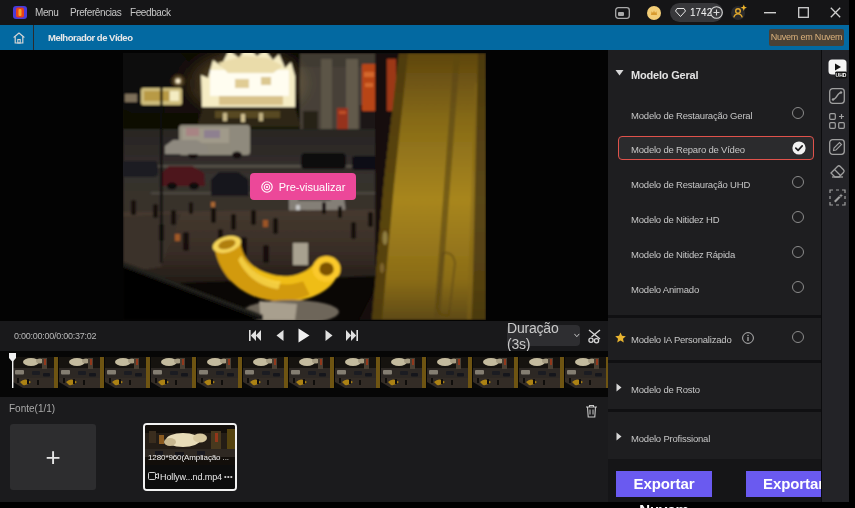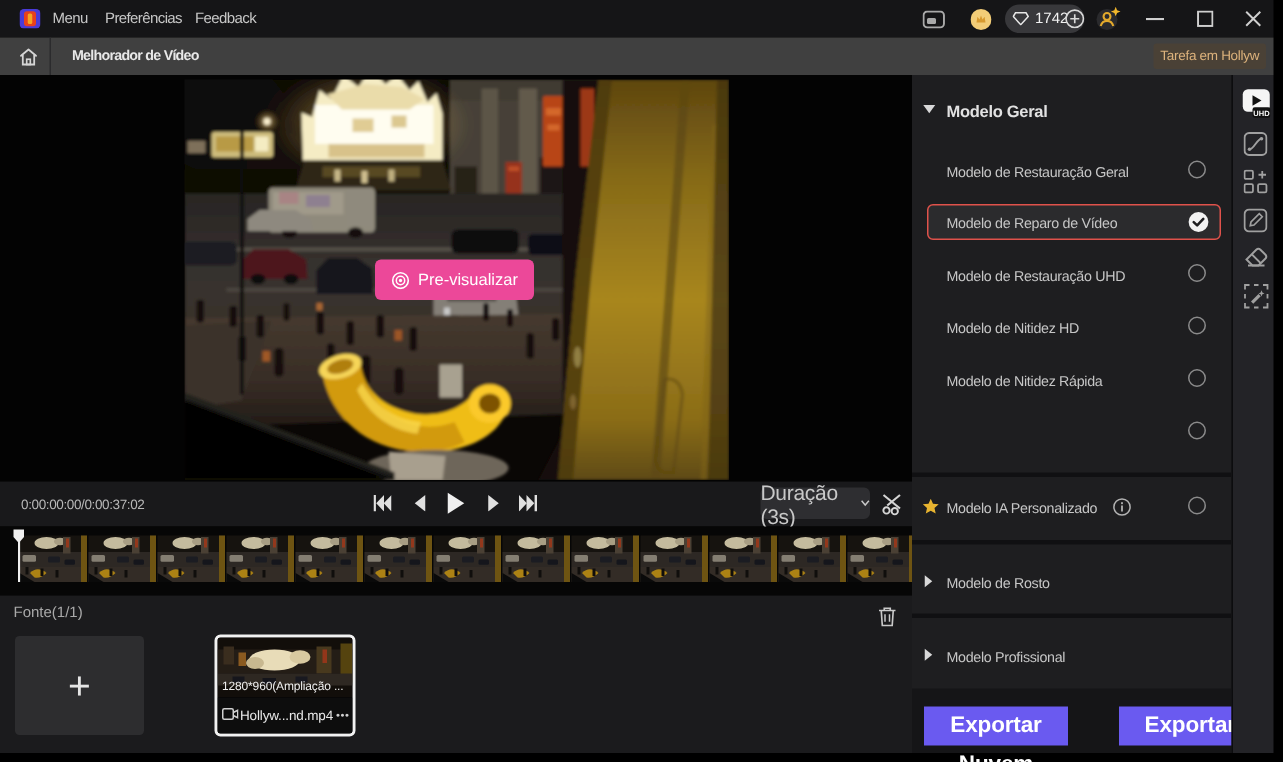--- a/index.html
+++ b/index.html
@@ -4,21 +4,21 @@
 <style>
   * { margin:0; padding:0; box-sizing:border-box; }
   html,body { width:855px; height:508px; background:#000; overflow:hidden;
     font-family:"Liberation Sans", sans-serif; }
   .abs { position:absolute; }
   #app { position:relative; width:855px; height:508px; background:#000; }
   
   #titlebar { left:0; top:0; width:849px; height:25px; background:#151517; }
   #titlebar .menu { position:absolute; top:7px; font-size:10px; color:#c7c7c7; letter-spacing:-0.4px; }
   
-  #bar2 { left:0; top:25px; width:849px; height:25px; background:#404040; }
+  #bar2 { left:0; top:25px; width:849px; height:25px; background:#0369a1; }
   #bar2 .vline { position:absolute; left:33px; top:0; width:1px; height:25px; background:#2b2b2d; }
   #bar2 .title { position:absolute; left:48px; top:7px; font-size:9.5px; font-weight:bold; color:#e8e8e8; letter-spacing:-0.5px; }
   #cloudtask { position:absolute; left:769px; top:4px; width:75px; height:17px;
     background:#4a4136; border-radius:2px; color:#dcb27c; font-size:9px; letter-spacing:-0.2px;
     text-align:center; line-height:17px; }
   
   #viewport { left:0; top:50px; width:608px; height:271px; background:#030303; }
   #video { position:absolute; left:123px; top:3px; width:363px; height:267px; }
   #previewbtn { position:absolute; left:250px; top:123px; width:106px; height:27px;
     background:#ec4899; border-radius:4px; color:#fff; font-size:11px;
@@ -104,21 +104,21 @@
       </svg>
   </div>
   <div class="abs" id="bar2">
     <div class="vline"></div>
     <svg class="abs" style="left:13px;top:7px" width="12" height="12" viewBox="0 0 12 12">
       <path d="M1 5.2 L6 1 L11 5.2" fill="none" stroke="#d5d5d5" stroke-width="1.2" stroke-linecap="round" stroke-linejoin="round"></path>
       <path d="M2.2 4.6 V11 H9.8 V4.6" fill="none" stroke="#d5d5d5" stroke-width="1.2"></path>
       <rect x="4.8" y="7.5" width="2.4" height="3.5" fill="none" stroke="#d5d5d5" stroke-width="1.1"></rect>
     </svg>
     <div class="title">Melhorador de Vídeo</div>
-    <div id="cloudtask">Tarefa em Hollyw</div>
+    <div id="cloudtask">Nuvem em Nuvem</div>
   </div>
   <div class="abs" id="viewport">
     <div id="video">
     <svg width="363" height="267" viewBox="0 0 363 267" style="display:block">
       <defs>
         <filter id="soft" x="-5%" y="-5%" width="110%" height="110%">
               <feGaussianBlur stdDeviation="1.1"></feGaussianBlur>
             </filter>
         <filter id="soft2" x="-30%" y="-30%" width="160%" height="160%">
               <feGaussianBlur stdDeviation="3"></feGaussianBlur>
@@ -416,20 +416,21 @@
 
     <div class="row" style="left:23px;top:129px;">Modelo de Restauração UHD</div>
     <div class="radio" style="top:126px"></div>
 
     <div class="row" style="left:23px;top:164px;">Modelo de Nitidez HD</div>
     <div class="radio" style="top:161px"></div>
 
     <div class="row" style="left:23px;top:199px;">Modelo de Nitidez Rápida</div>
     <div class="radio" style="top:196px"></div>
 
+    <div class="row" style="left:23px;top:234px;">Modelo Animado</div>
     <div class="radio" style="top:231px"></div>
 
     <div class="sep" style="top:265px"></div>
 
     <svg class="abs" style="left:7px;top:282px" width="11" height="11" viewBox="0 0 11 11">
       <path d="M5.5 0.5 L7 3.8 L10.8 4.2 L8 6.7 L8.8 10.4 L5.5 8.5 L2.2 10.4 L3 6.7 L0.2 4.2 L4 3.8 Z" fill="#e8b430"></path>
     </svg>
     <div class="row" style="left:23px;top:284px;">Modelo IA Personalizado</div>
     <svg class="abs" style="left:134px;top:282px" width="12" height="12" viewBox="0 0 12 12">
       <circle cx="6" cy="6" r="5.4" fill="none" stroke="#b3b3b3" stroke-width="1"></circle>

